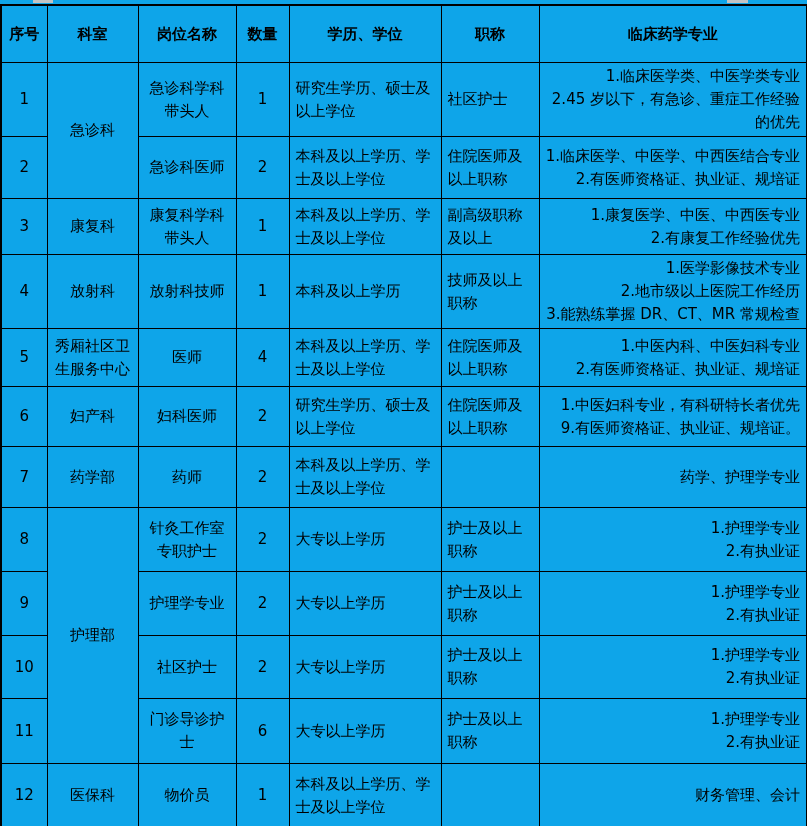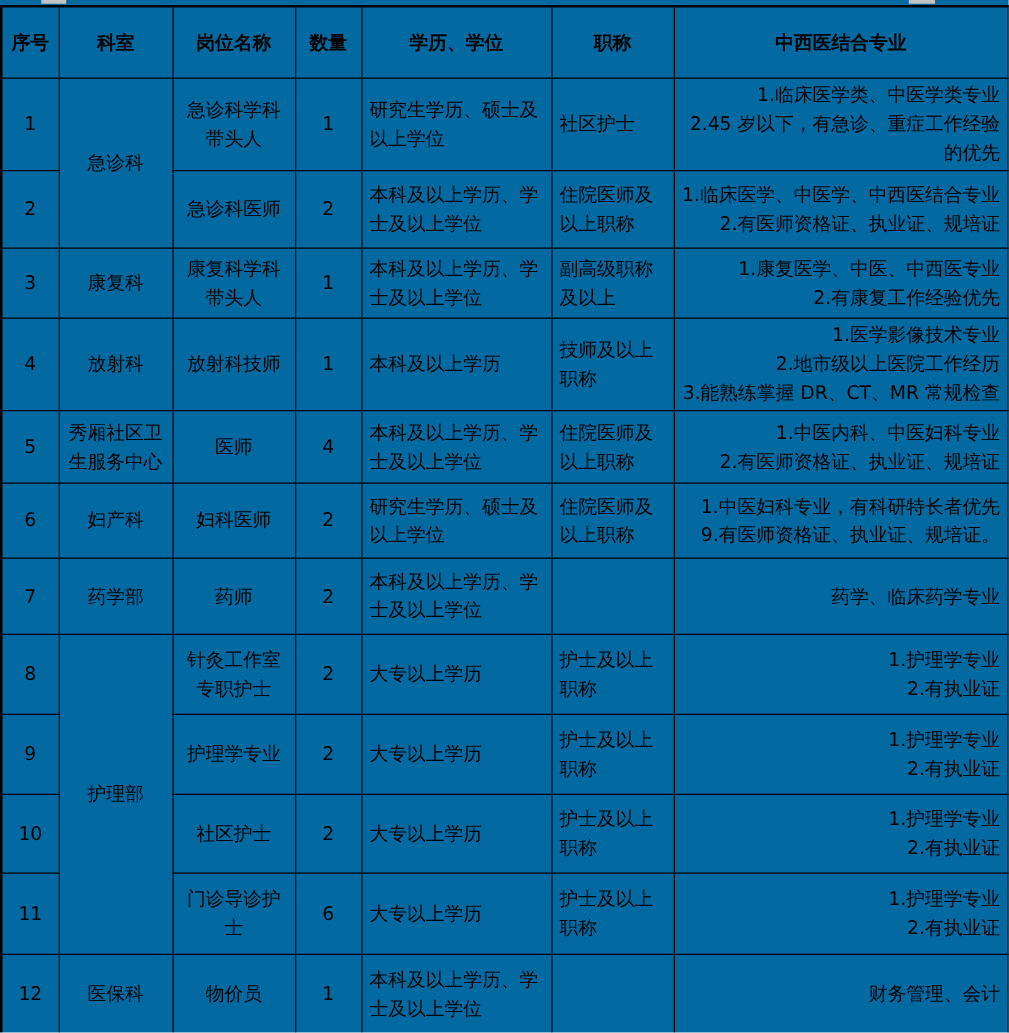--- a/index.html
+++ b/index.html
@@ -5,21 +5,21 @@
   html, body {
     margin: 0;
     padding: 0;
     background: #ffffff;
     font-family: "DejaVu Sans", "Liberation Sans", sans-serif;
   }
   .page {
     position: relative;
     width: 807px;
     height: 826px;
-    background: #0369a1;
+    background: #0ea5e9;
     overflow: hidden;
   }
   .crop-artifact {
     position: absolute;
     top: 0;
     height: 3px;
     background: #c3c3c3;
   }
   .crop-artifact.left  { left: 33px;  width: 20px; }
   .crop-artifact.right { left: 727px; width: 21px; }
@@ -86,21 +86,21 @@
       <col style="width:268px">
     </colgroup>
     <thead>
       <tr>
         <th>序号</th>
         <th>科室</th>
         <th>岗位名称</th>
         <th>数量</th>
         <th>学历、学位</th>
         <th>职称</th>
-        <th>中西医结合专业</th>
+        <th>临床药学专业</th>
       </tr>
     </thead>
     <tbody>
       <tr style="height:72px">
         <td class="c-index">1</td>
         <td class="c-dept" rowspan="2">急诊科</td>
         <td class="c-pos">急诊科学科带头人</td>
         <td class="c-qty">1</td>
         <td class="c-edu">研究生学历、硕士及以上学位</td>
         <td class="c-title">社区护士</td>
@@ -157,21 +157,21 @@
         <td class="c-req">1.中医妇科专业，有科研特长者优先
 9.有医师资格证、执业证、规培证。</td>
       </tr>
       <tr style="height:61px">
         <td class="c-index">7</td>
         <td class="c-dept">药学部</td>
         <td class="c-pos">药师</td>
         <td class="c-qty">2</td>
         <td class="c-edu">本科及以上学历、学士及以上学位</td>
         <td class="c-title"></td>
-        <td class="c-req">药学、临床药学专业</td>
+        <td class="c-req">药学、护理学专业</td>
       </tr>
       <tr style="height:64px">
         <td class="c-index">8</td>
         <td class="c-dept" rowspan="4">护理部</td>
         <td class="c-pos">针灸工作室专职护士</td>
         <td class="c-qty">2</td>
         <td class="c-edu">大专以上学历</td>
         <td class="c-title">护士及以上职称</td>
         <td class="c-req">1.护理学专业
 2.有执业证</td>

